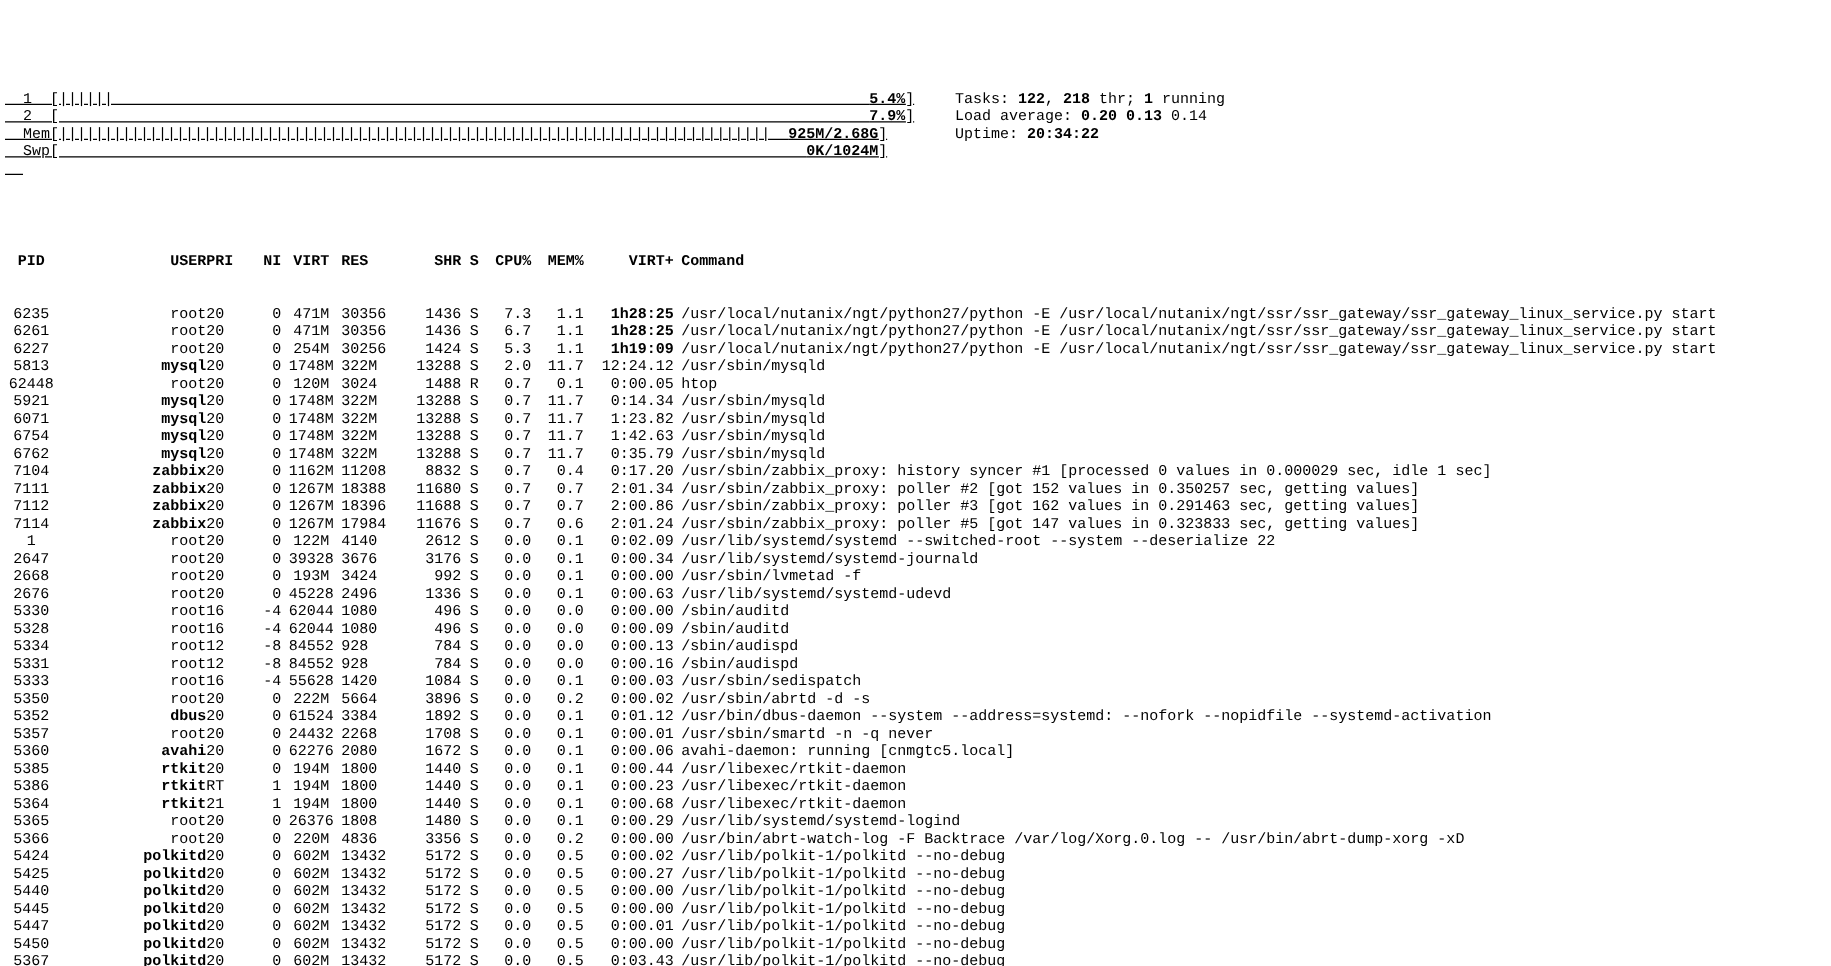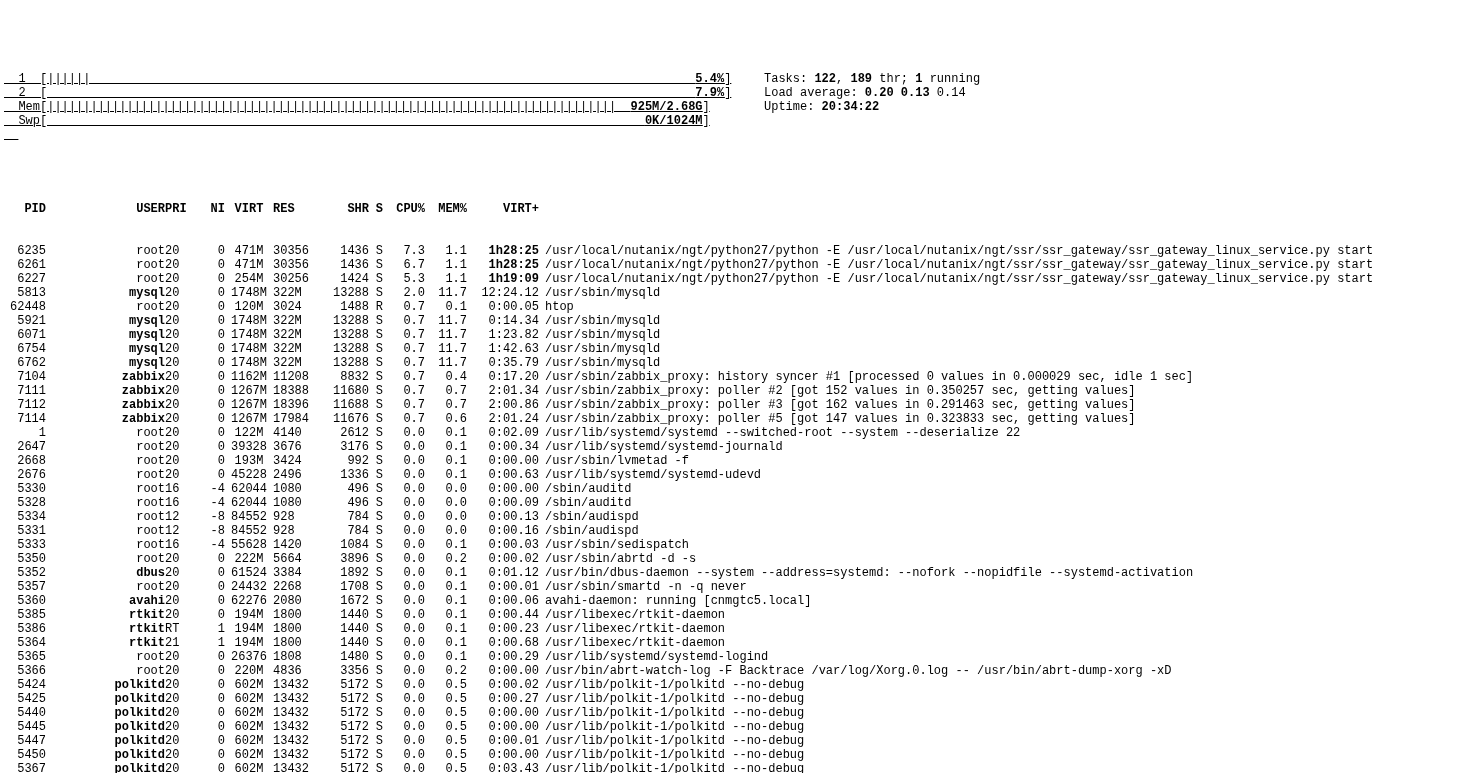--- a/index.html
+++ b/index.html
@@ -12,21 +12,21 @@
     line-height: 14px;
     white-space: pre;
     overflow: hidden;
   }
   .bold { font-weight: bold; }
   .header-row { display: flex; }
   .meters { width: 760px; text-decoration: underline; }
   .stats { flex: 1; }
   .proc-table { margin-top: 4px; }
   .proc-row { display: flex; }
-  .col-pid   { width: 42px; text-align: right; }
+  .col-pid   { width: 42px; text-align: center; }
   .col-user  { width: 72px; text-align: right; padding-left: 2px; margin-left: 45px;}
   .col-pri   { width: 30px; text-align: left; }
   .col-ni    { width: 30px; text-align: right; }
   .col-virt  { width: 48px; text-align: center; }
   .col-res   { width: 48px; }
   .col-shr   { width: 48px; text-align: right; }
   .col-s     { width: 14px; text-align: right; }
   .col-cpu   { width: 42px; text-align: right; }
   .col-mem   { width: 42px; text-align: right; }
   .col-time  { width: 72px; text-align: right; }
@@ -38,39 +38,40 @@
 
 
 <div class="header-row">
   <div class="meters">
 <span><span>  1  </span><span>[||||||                                                                                    </span><span class="bold">5.4%</span><span>]</span></span>
 <span><span>  2  </span><span>[                                                                                          </span><span class="bold">7.9%</span><span>]</span></span>
 <span><span>  Mem</span><span>[|||||||||||||||||||||||||||||||||||||||||||||||||||||||||||||||||||||||||||||||  </span><span class="bold">925M/2.68G</span><span>]</span></span>
 <span><span>  Swp</span><span>[                                                                                   </span><span class="bold">0K/1024M</span><span>]</span></span>
   </div>
   <div class="stats">
-<span><span>Tasks: </span><span class="bold">122</span><span>, </span><span class="bold">189</span><span> thr; </span><span class="bold">1</span><span> running</span></span>
+<span><span>Tasks: </span><span class="bold">122</span><span>, </span><span class="bold">218</span><span> thr; </span><span class="bold">1</span><span> running</span></span>
 <span><span>Load average: </span><span class="bold">0.20</span><span class="bold"> 0.13</span><span> 0.14</span></span>
 <span><span>Uptime: </span><span class="bold">20:34:22</span></span>
   </div>
 </div>
 
 <div class="proc-table">
   <div class="proc-row bold">
     <span class="col-pid">PID</span>
     <span class="col-user">USER</span>
     <span class="col-pri">PRI</span>
     <span class="col-ni">NI</span>
     <span class="col-virt">VIRT</span>
     <span class="col-res">RES</span>
     <span class="col-shr">SHR</span>
     <span class="col-s">S</span>
     <span class="col-cpu">CPU%</span>
     <span class="col-mem">MEM%</span>
     <span class="col-time">VIRT+</span>
+    <span class="col-cmd">Command</span>
   </div>
   <div id="rows-container"><div class="proc-row"><span class="col-pid">6235</span><span class="col-user">root</span><span class="col-pri">20</span><span class="col-ni">0</span><span class="col-virt">471M</span><span class="col-res">30356</span><span class="col-shr">1436</span><span class="col-s">S</span><span class="col-cpu">7.3</span><span class="col-mem">1.1</span><span class="col-time bold">1h28:25</span><span class="col-cmd">/usr/local/nutanix/ngt/python27/python -E /usr/local/nutanix/ngt/ssr/ssr_gateway/ssr_gateway_linux_service.py start</span></div><div class="proc-row"><span class="col-pid">6261</span><span class="col-user">root</span><span class="col-pri">20</span><span class="col-ni">0</span><span class="col-virt">471M</span><span class="col-res">30356</span><span class="col-shr">1436</span><span class="col-s">S</span><span class="col-cpu">6.7</span><span class="col-mem">1.1</span><span class="col-time bold">1h28:25</span><span class="col-cmd">/usr/local/nutanix/ngt/python27/python -E /usr/local/nutanix/ngt/ssr/ssr_gateway/ssr_gateway_linux_service.py start</span></div><div class="proc-row"><span class="col-pid">6227</span><span class="col-user">root</span><span class="col-pri">20</span><span class="col-ni">0</span><span class="col-virt">254M</span><span class="col-res">30256</span><span class="col-shr">1424</span><span class="col-s">S</span><span class="col-cpu">5.3</span><span class="col-mem">1.1</span><span class="col-time bold">1h19:09</span><span class="col-cmd">/usr/local/nutanix/ngt/python27/python -E /usr/local/nutanix/ngt/ssr/ssr_gateway/ssr_gateway_linux_service.py start</span></div><div class="proc-row"><span class="col-pid">5813</span><span class="col-user bold">mysql</span><span class="col-pri">20</span><span class="col-ni">0</span><span class="col-virt">1748M</span><span class="col-res">322M</span><span class="col-shr">13288</span><span class="col-s">S</span><span class="col-cpu">2.0</span><span class="col-mem">11.7</span><span class="col-time">12:24.12</span><span class="col-cmd">/usr/sbin/mysqld</span></div><div class="proc-row"><span class="col-pid">62448</span><span class="col-user">root</span><span class="col-pri">20</span><span class="col-ni">0</span><span class="col-virt">120M</span><span class="col-res">3024</span><span class="col-shr">1488</span><span class="col-s">R</span><span class="col-cpu">0.7</span><span class="col-mem">0.1</span><span class="col-time">0:00.05</span><span class="col-cmd">htop</span></div><div class="proc-row"><span class="col-pid">5921</span><span class="col-user bold">mysql</span><span class="col-pri">20</span><span class="col-ni">0</span><span class="col-virt">1748M</span><span class="col-res">322M</span><span class="col-shr">13288</span><span class="col-s">S</span><span class="col-cpu">0.7</span><span class="col-mem">11.7</span><span class="col-time">0:14.34</span><span class="col-cmd">/usr/sbin/mysqld</span></div><div class="proc-row"><span class="col-pid">6071</span><span class="col-user bold">mysql</span><span class="col-pri">20</span><span class="col-ni">0</span><span class="col-virt">1748M</span><span class="col-res">322M</span><span class="col-shr">13288</span><span class="col-s">S</span><span class="col-cpu">0.7</span><span class="col-mem">11.7</span><span class="col-time">1:23.82</span><span class="col-cmd">/usr/sbin/mysqld</span></div><div class="proc-row"><span class="col-pid">6754</span><span class="col-user bold">mysql</span><span class="col-pri">20</span><span class="col-ni">0</span><span class="col-virt">1748M</span><span class="col-res">322M</span><span class="col-shr">13288</span><span class="col-s">S</span><span class="col-cpu">0.7</span><span class="col-mem">11.7</span><span class="col-time">1:42.63</span><span class="col-cmd">/usr/sbin/mysqld</span></div><div class="proc-row"><span class="col-pid">6762</span><span class="col-user bold">mysql</span><span class="col-pri">20</span><span class="col-ni">0</span><span class="col-virt">1748M</span><span class="col-res">322M</span><span class="col-shr">13288</span><span class="col-s">S</span><span class="col-cpu">0.7</span><span class="col-mem">11.7</span><span class="col-time">0:35.79</span><span class="col-cmd">/usr/sbin/mysqld</span></div><div class="proc-row"><span class="col-pid">7104</span><span class="col-user bold">zabbix</span><span class="col-pri">20</span><span class="col-ni">0</span><span class="col-virt">1162M</span><span class="col-res">11208</span><span class="col-shr">8832</span><span class="col-s">S</span><span class="col-cpu">0.7</span><span class="col-mem">0.4</span><span class="col-time">0:17.20</span><span class="col-cmd">/usr/sbin/zabbix_proxy: history syncer #1 [processed 0 values in 0.000029 sec, idle 1 sec]</span></div><div class="proc-row"><span class="col-pid">7111</span><span class="col-user bold">zabbix</span><span class="col-pri">20</span><span class="col-ni">0</span><span class="col-virt">1267M</span><span class="col-res">18388</span><span class="col-shr">11680</span><span class="col-s">S</span><span class="col-cpu">0.7</span><span class="col-mem">0.7</span><span class="col-time">2:01.34</span><span class="col-cmd">/usr/sbin/zabbix_proxy: poller #2 [got 152 values in 0.350257 sec, getting values]</span></div><div class="proc-row"><span class="col-pid">7112</span><span class="col-user bold">zabbix</span><span class="col-pri">20</span><span class="col-ni">0</span><span class="col-virt">1267M</span><span class="col-res">18396</span><span class="col-shr">11688</span><span class="col-s">S</span><span class="col-cpu">0.7</span><span class="col-mem">0.7</span><span class="col-time">2:00.86</span><span class="col-cmd">/usr/sbin/zabbix_proxy: poller #3 [got 162 values in 0.291463 sec, getting values]</span></div><div class="proc-row"><span class="col-pid">7114</span><span class="col-user bold">zabbix</span><span class="col-pri">20</span><span class="col-ni">0</span><span class="col-virt">1267M</span><span class="col-res">17984</span><span class="col-shr">11676</span><span class="col-s">S</span><span class="col-cpu">0.7</span><span class="col-mem">0.6</span><span class="col-time">2:01.24</span><span class="col-cmd">/usr/sbin/zabbix_proxy: poller #5 [got 147 values in 0.323833 sec, getting values]</span></div><div class="proc-row"><span class="col-pid">1</span><span class="col-user">root</span><span class="col-pri">20</span><span class="col-ni">0</span><span class="col-virt">122M</span><span class="col-res">4140</span><span class="col-shr">2612</span><span class="col-s">S</span><span class="col-cpu">0.0</span><span class="col-mem">0.1</span><span class="col-time">0:02.09</span><span class="col-cmd">/usr/lib/systemd/systemd --switched-root --system --deserialize 22</span></div><div class="proc-row"><span class="col-pid">2647</span><span class="col-user">root</span><span class="col-pri">20</span><span class="col-ni">0</span><span class="col-virt">39328</span><span class="col-res">3676</span><span class="col-shr">3176</span><span class="col-s">S</span><span class="col-cpu">0.0</span><span class="col-mem">0.1</span><span class="col-time">0:00.34</span><span class="col-cmd">/usr/lib/systemd/systemd-journald</span></div><div class="proc-row"><span class="col-pid">2668</span><span class="col-user">root</span><span class="col-pri">20</span><span class="col-ni">0</span><span class="col-virt">193M</span><span class="col-res">3424</span><span class="col-shr">992</span><span class="col-s">S</span><span class="col-cpu">0.0</span><span class="col-mem">0.1</span><span class="col-time">0:00.00</span><span class="col-cmd">/usr/sbin/lvmetad -f</span></div><div class="proc-row"><span class="col-pid">2676</span><span class="col-user">root</span><span class="col-pri">20</span><span class="col-ni">0</span><span class="col-virt">45228</span><span class="col-res">2496</span><span class="col-shr">1336</span><span class="col-s">S</span><span class="col-cpu">0.0</span><span class="col-mem">0.1</span><span class="col-time">0:00.63</span><span class="col-cmd">/usr/lib/systemd/systemd-udevd</span></div><div class="proc-row"><span class="col-pid">5330</span><span class="col-user">root</span><span class="col-pri">16</span><span class="col-ni">-4</span><span class="col-virt">62044</span><span class="col-res">1080</span><span class="col-shr">496</span><span class="col-s">S</span><span class="col-cpu">0.0</span><span class="col-mem">0.0</span><span class="col-time">0:00.00</span><span class="col-cmd">/sbin/auditd</span></div><div class="proc-row"><span class="col-pid">5328</span><span class="col-user">root</span><span class="col-pri">16</span><span class="col-ni">-4</span><span class="col-virt">62044</span><span class="col-res">1080</span><span class="col-shr">496</span><span class="col-s">S</span><span class="col-cpu">0.0</span><span class="col-mem">0.0</span><span class="col-time">0:00.09</span><span class="col-cmd">/sbin/auditd</span></div><div class="proc-row"><span class="col-pid">5334</span><span class="col-user">root</span><span class="col-pri">12</span><span class="col-ni">-8</span><span class="col-virt">84552</span><span class="col-res">928</span><span class="col-shr">784</span><span class="col-s">S</span><span class="col-cpu">0.0</span><span class="col-mem">0.0</span><span class="col-time">0:00.13</span><span class="col-cmd">/sbin/audispd</span></div><div class="proc-row"><span class="col-pid">5331</span><span class="col-user">root</span><span class="col-pri">12</span><span class="col-ni">-8</span><span class="col-virt">84552</span><span class="col-res">928</span><span class="col-shr">784</span><span class="col-s">S</span><span class="col-cpu">0.0</span><span class="col-mem">0.0</span><span class="col-time">0:00.16</span><span class="col-cmd">/sbin/audispd</span></div><div class="proc-row"><span class="col-pid">5333</span><span class="col-user">root</span><span class="col-pri">16</span><span class="col-ni">-4</span><span class="col-virt">55628</span><span class="col-res">1420</span><span class="col-shr">1084</span><span class="col-s">S</span><span class="col-cpu">0.0</span><span class="col-mem">0.1</span><span class="col-time">0:00.03</span><span class="col-cmd">/usr/sbin/sedispatch</span></div><div class="proc-row"><span class="col-pid">5350</span><span class="col-user">root</span><span class="col-pri">20</span><span class="col-ni">0</span><span class="col-virt">222M</span><span class="col-res">5664</span><span class="col-shr">3896</span><span class="col-s">S</span><span class="col-cpu">0.0</span><span class="col-mem">0.2</span><span class="col-time">0:00.02</span><span class="col-cmd">/usr/sbin/abrtd -d -s</span></div><div class="proc-row"><span class="col-pid">5352</span><span class="col-user bold">dbus</span><span class="col-pri">20</span><span class="col-ni">0</span><span class="col-virt">61524</span><span class="col-res">3384</span><span class="col-shr">1892</span><span class="col-s">S</span><span class="col-cpu">0.0</span><span class="col-mem">0.1</span><span class="col-time">0:01.12</span><span class="col-cmd">/usr/bin/dbus-daemon --system --address=systemd: --nofork --nopidfile --systemd-activation</span></div><div class="proc-row"><span class="col-pid">5357</span><span class="col-user">root</span><span class="col-pri">20</span><span class="col-ni">0</span><span class="col-virt">24432</span><span class="col-res">2268</span><span class="col-shr">1708</span><span class="col-s">S</span><span class="col-cpu">0.0</span><span class="col-mem">0.1</span><span class="col-time">0:00.01</span><span class="col-cmd">/usr/sbin/smartd -n -q never</span></div><div class="proc-row"><span class="col-pid">5360</span><span class="col-user bold">avahi</span><span class="col-pri">20</span><span class="col-ni">0</span><span class="col-virt">62276</span><span class="col-res">2080</span><span class="col-shr">1672</span><span class="col-s">S</span><span class="col-cpu">0.0</span><span class="col-mem">0.1</span><span class="col-time">0:00.06</span><span class="col-cmd">avahi-daemon: running [cnmgtc5.local]</span></div><div class="proc-row"><span class="col-pid">5385</span><span class="col-user bold">rtkit</span><span class="col-pri">20</span><span class="col-ni">0</span><span class="col-virt">194M</span><span class="col-res">1800</span><span class="col-shr">1440</span><span class="col-s">S</span><span class="col-cpu">0.0</span><span class="col-mem">0.1</span><span class="col-time">0:00.44</span><span class="col-cmd">/usr/libexec/rtkit-daemon</span></div><div class="proc-row"><span class="col-pid">5386</span><span class="col-user bold">rtkit</span><span class="col-pri">RT</span><span class="col-ni">1</span><span class="col-virt">194M</span><span class="col-res">1800</span><span class="col-shr">1440</span><span class="col-s">S</span><span class="col-cpu">0.0</span><span class="col-mem">0.1</span><span class="col-time">0:00.23</span><span class="col-cmd">/usr/libexec/rtkit-daemon</span></div><div class="proc-row"><span class="col-pid">5364</span><span class="col-user bold">rtkit</span><span class="col-pri">21</span><span class="col-ni">1</span><span class="col-virt">194M</span><span class="col-res">1800</span><span class="col-shr">1440</span><span class="col-s">S</span><span class="col-cpu">0.0</span><span class="col-mem">0.1</span><span class="col-time">0:00.68</span><span class="col-cmd">/usr/libexec/rtkit-daemon</span></div><div class="proc-row"><span class="col-pid">5365</span><span class="col-user">root</span><span class="col-pri">20</span><span class="col-ni">0</span><span class="col-virt">26376</span><span class="col-res">1808</span><span class="col-shr">1480</span><span class="col-s">S</span><span class="col-cpu">0.0</span><span class="col-mem">0.1</span><span class="col-time">0:00.29</span><span class="col-cmd">/usr/lib/systemd/systemd-logind</span></div><div class="proc-row"><span class="col-pid">5366</span><span class="col-user">root</span><span class="col-pri">20</span><span class="col-ni">0</span><span class="col-virt">220M</span><span class="col-res">4836</span><span class="col-shr">3356</span><span class="col-s">S</span><span class="col-cpu">0.0</span><span class="col-mem">0.2</span><span class="col-time">0:00.00</span><span class="col-cmd">/usr/bin/abrt-watch-log -F Backtrace /var/log/Xorg.0.log -- /usr/bin/abrt-dump-xorg -xD</span></div><div class="proc-row"><span class="col-pid">5424</span><span class="col-user bold">polkitd</span><span class="col-pri">20</span><span class="col-ni">0</span><span class="col-virt">602M</span><span class="col-res">13432</span><span class="col-shr">5172</span><span class="col-s">S</span><span class="col-cpu">0.0</span><span class="col-mem">0.5</span><span class="col-time">0:00.02</span><span class="col-cmd">/usr/lib/polkit-1/polkitd --no-debug</span></div><div class="proc-row"><span class="col-pid">5425</span><span class="col-user bold">polkitd</span><span class="col-pri">20</span><span class="col-ni">0</span><span class="col-virt">602M</span><span class="col-res">13432</span><span class="col-shr">5172</span><span class="col-s">S</span><span class="col-cpu">0.0</span><span class="col-mem">0.5</span><span class="col-time">0:00.27</span><span class="col-cmd">/usr/lib/polkit-1/polkitd --no-debug</span></div><div class="proc-row"><span class="col-pid">5440</span><span class="col-user bold">polkitd</span><span class="col-pri">20</span><span class="col-ni">0</span><span class="col-virt">602M</span><span class="col-res">13432</span><span class="col-shr">5172</span><span class="col-s">S</span><span class="col-cpu">0.0</span><span class="col-mem">0.5</span><span class="col-time">0:00.00</span><span class="col-cmd">/usr/lib/polkit-1/polkitd --no-debug</span></div><div class="proc-row"><span class="col-pid">5445</span><span class="col-user bold">polkitd</span><span class="col-pri">20</span><span class="col-ni">0</span><span class="col-virt">602M</span><span class="col-res">13432</span><span class="col-shr">5172</span><span class="col-s">S</span><span class="col-cpu">0.0</span><span class="col-mem">0.5</span><span class="col-time">0:00.00</span><span class="col-cmd">/usr/lib/polkit-1/polkitd --no-debug</span></div><div class="proc-row"><span class="col-pid">5447</span><span class="col-user bold">polkitd</span><span class="col-pri">20</span><span class="col-ni">0</span><span class="col-virt">602M</span><span class="col-res">13432</span><span class="col-shr">5172</span><span class="col-s">S</span><span class="col-cpu">0.0</span><span class="col-mem">0.5</span><span class="col-time">0:00.01</span><span class="col-cmd">/usr/lib/polkit-1/polkitd --no-debug</span></div><div class="proc-row"><span class="col-pid">5450</span><span class="col-user bold">polkitd</span><span class="col-pri">20</span><span class="col-ni">0</span><span class="col-virt">602M</span><span class="col-res">13432</span><span class="col-shr">5172</span><span class="col-s">S</span><span class="col-cpu">0.0</span><span class="col-mem">0.5</span><span class="col-time">0:00.00</span><span class="col-cmd">/usr/lib/polkit-1/polkitd --no-debug</span></div><div class="proc-row"><span class="col-pid">5367</span><span class="col-user bold">polkitd</span><span class="col-pri">20</span><span class="col-ni">0</span><span class="col-virt">602M</span><span class="col-res">13432</span><span class="col-shr">5172</span><span class="col-s">S</span><span class="col-cpu">0.0</span><span class="col-mem">0.5</span><span class="col-time">0:03.43</span><span class="col-cmd">/usr/lib/polkit-1/polkitd --no-debug</span></div></div>
 </div>
 
 
 
 
 
 
 </body></html>

